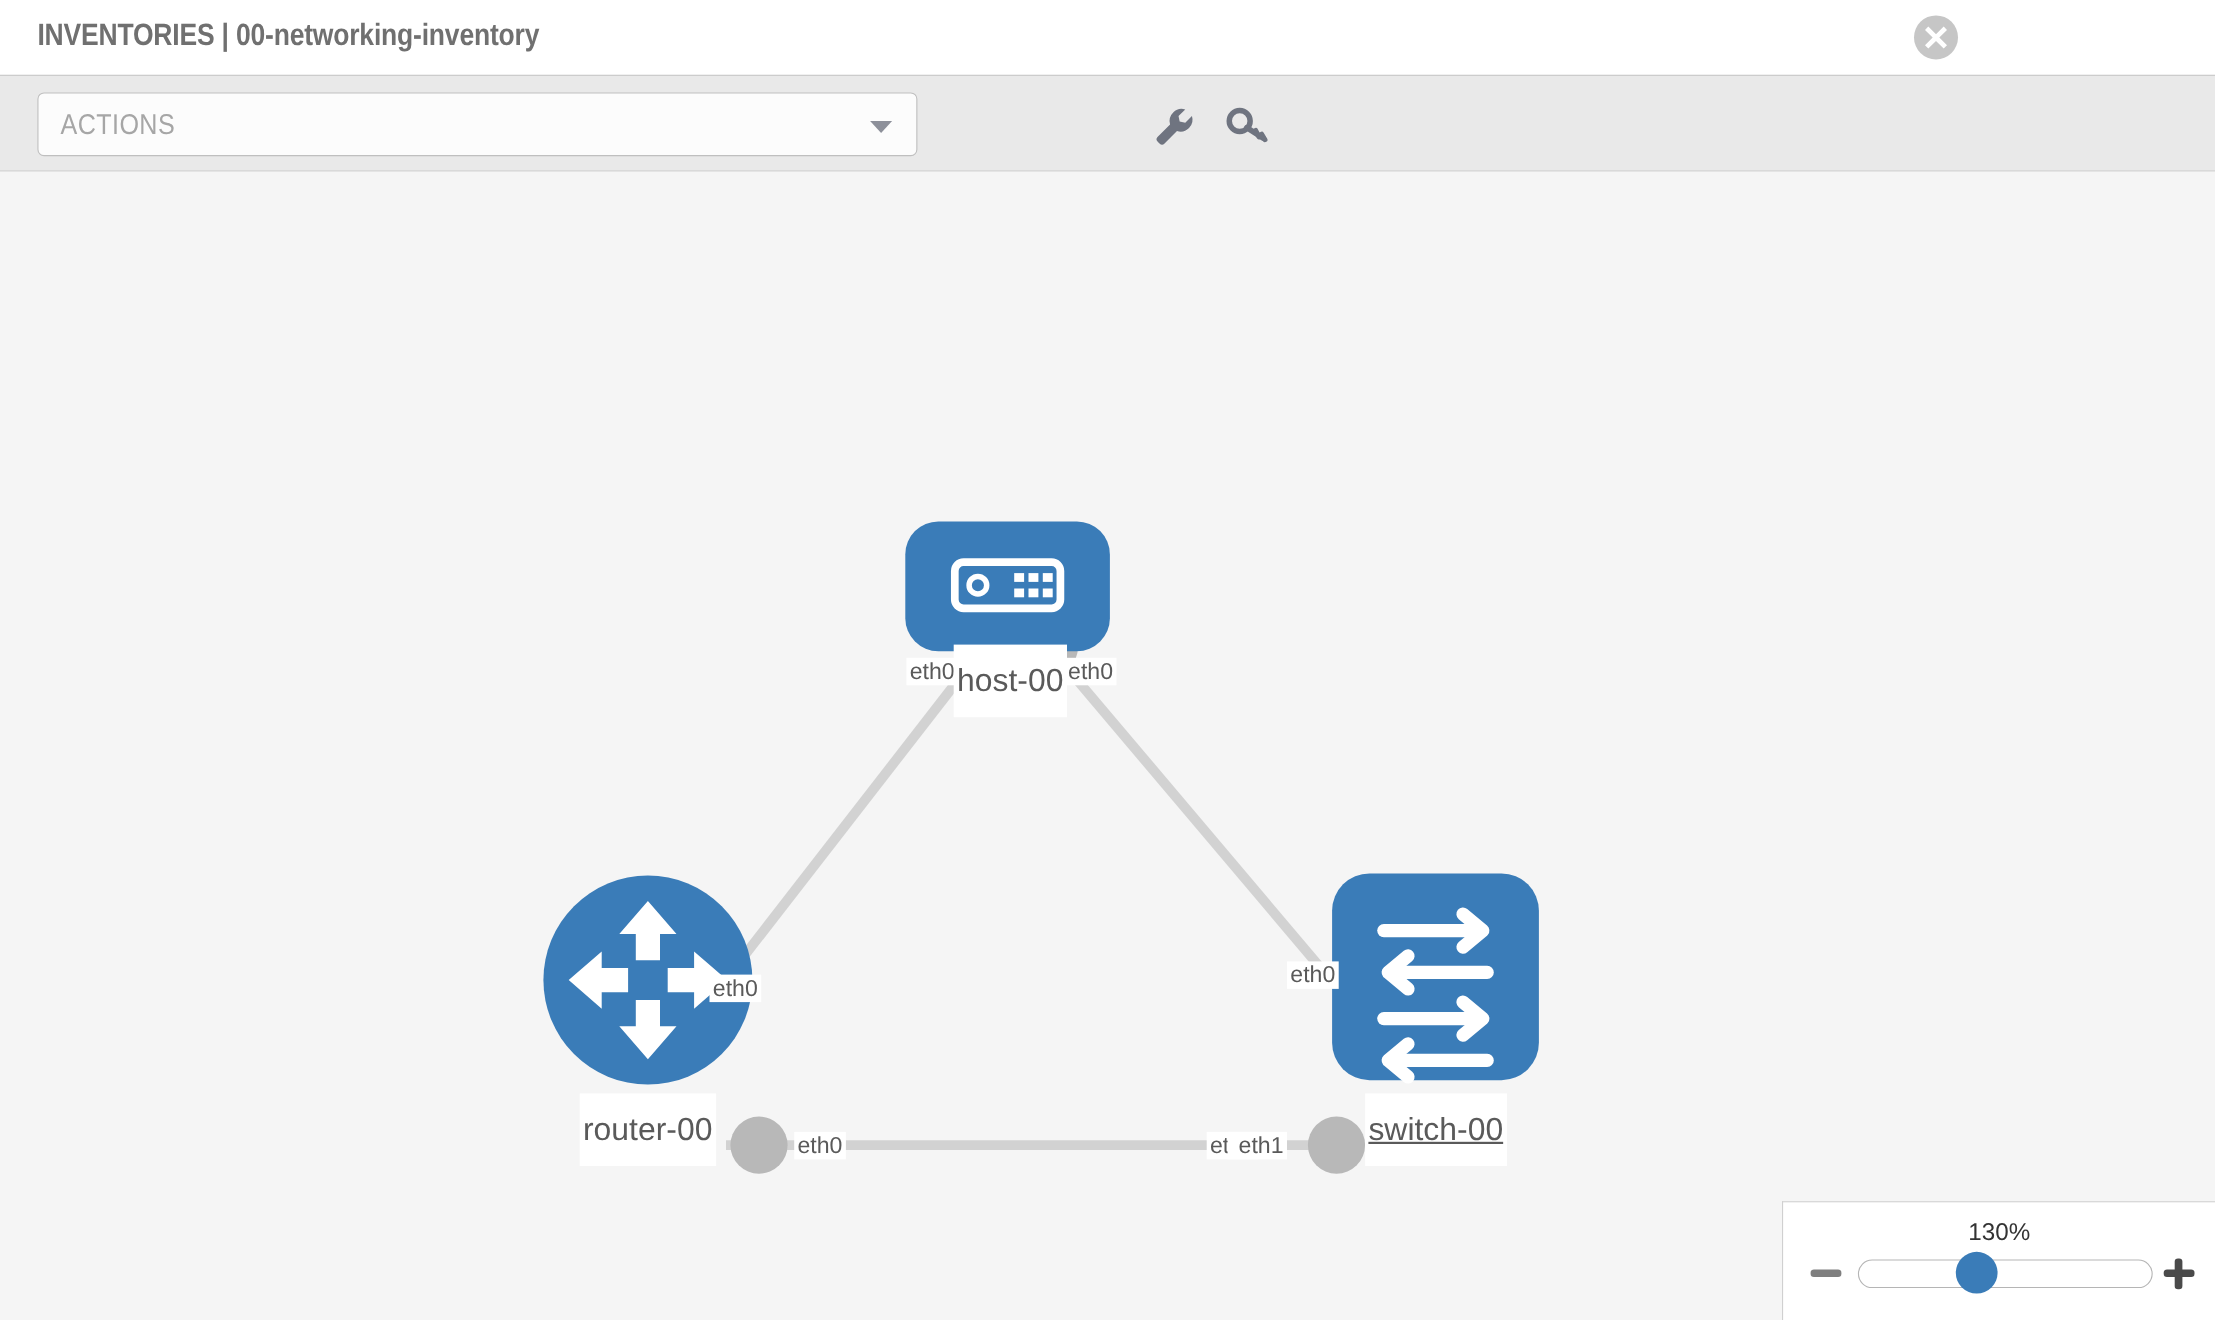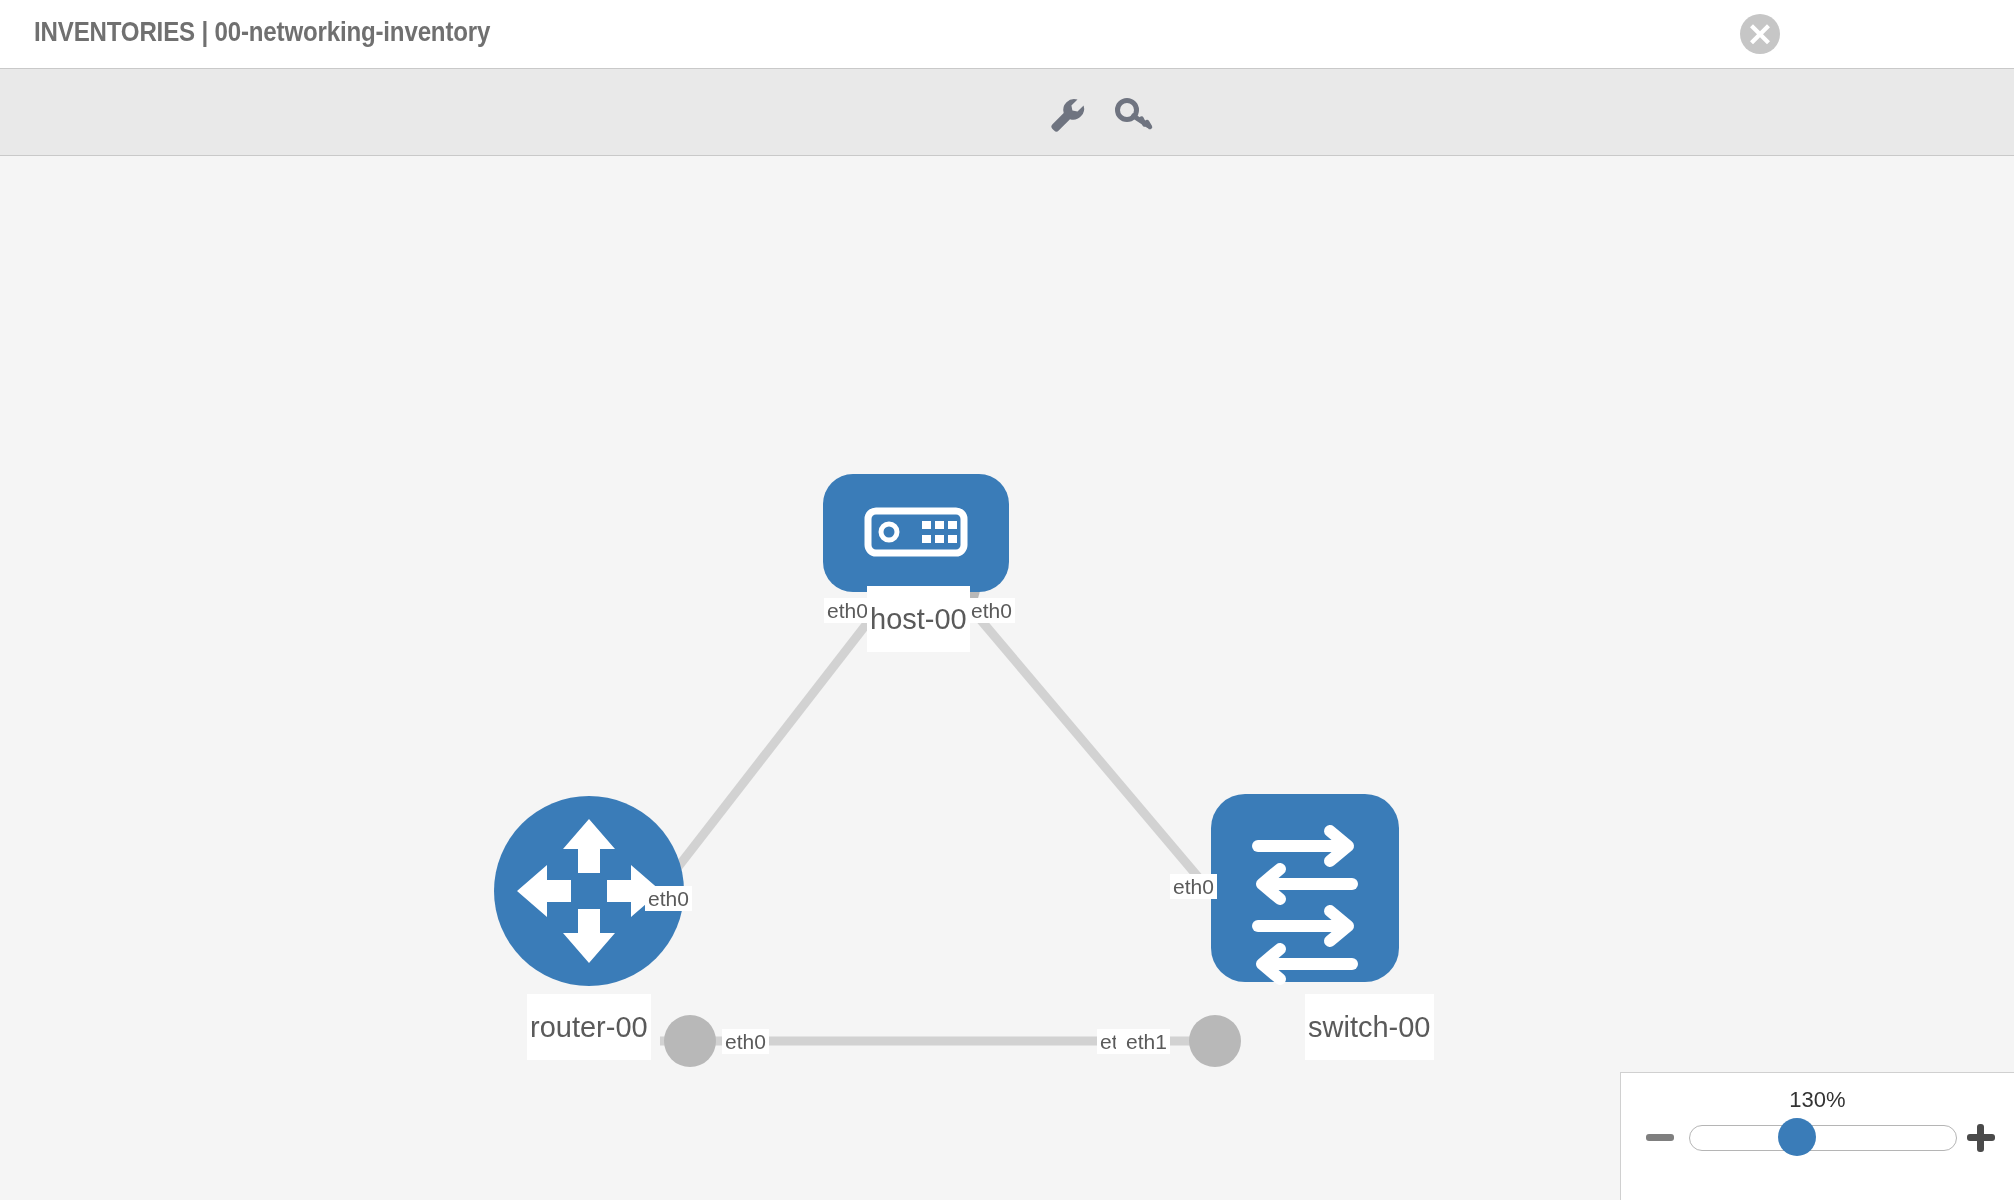--- a/index.html
+++ b/index.html
@@ -117,21 +117,21 @@
     font-size: 29px;
     line-height: 34px;
     padding: 16px 3px;
     white-space: nowrap;
     cursor: pointer;
   }
 
   
   .zoom-panel {
     position: absolute; right: 0; bottom: 0;
-    width: 394px; height: 128px;
+    width: 394px; height: 108px;
     background: #ffffff;
     border-top: 1px solid #d0d0d0;
     border-left: 1px solid #d0d0d0;
   }
   .zoom-value {
     position: absolute; top: 14px; left: 0; right: 0;
     text-align: center;
     font-size: 22px;
     color: #333333;
   }
@@ -165,20 +165,24 @@
   <div class="header-title">INVENTORIES | 00-networking-inventory</div>
   <div class="close-btn">
     <svg width="40" height="40" viewBox="0 0 40 40">
       <path d="M13 12.2 L20 19.2 L27 12.2 L30 15.2 L23 22.2 L30 29.2 L27 32.2 L20 25.2 L13 32.2 L10 29.2 L17 22.2 L10 15.2 Z" fill="#ffffff" transform="translate(0,-2)"></path>
     </svg>
   </div>
 </div>
 
 <div class="toolbar">
 
+  <div class="actions-select">
+    <span class="actions-label">ACTIONS</span>
+    <span class="caret"></span>
+  </div>
 
   <div class="tool-icon wrench">
     <svg width="46" height="46" viewBox="0 0 46 46">
       <path d="M34.5 8.5 a11 11 0 0 0 -13.8 13.6 L9.5 33.3 a3.2 3.2 0 0 0 0 4.6 l1.6 1.6 a3.2 3.2 0 0 0 4.6 0 L27 28.2 a11 11 0 0 0 13.6 -13.8 l-6.1 6.1 -5.1 -1 -1 -5.1 Z" fill="#6f7480"></path>
     </svg>
   </div>
 
   <div class="tool-icon key">
     <svg width="46" height="46" viewBox="0 0 46 46">
       <circle cx="17" cy="19" r="9.5" fill="none" stroke="#6f7480" stroke-width="5"></circle>
@@ -249,21 +253,21 @@
   <div class="edge-label" style="left:824px; top:442px;">eth0</div>
   <div class="edge-label" style="left:968px; top:442px;">eth0</div>
   <div class="edge-label" style="left:645px; top:730px;">eth0</div>
   <div class="edge-label" style="left:1170px; top:718px;">eth0</div>
   <div class="edge-label" style="left:722px; top:873px;">eth0</div>
   <div class="edge-label" style="left:1097px; top:873px;">eth0</div>
   <div class="edge-label" style="left:1116px; top:873px;padding-left:10px;">eth1</div>
 
   <div class="node-label" style="left:867px;  top:430px;">host-00</div>
   <div class="node-label" style="left:527px;  top:838px;">router-00</div>
-  <div class="node-label" style="left:1305px; top:838px;">switch-00</div>
+  <div class="node-label" style="left:1241px; top:838px;text-decoration:underline;">switch-00</div>
 
   <div class="zoom-panel">
     <div class="zoom-value">130%</div>
 
     <div class="zoom-minus">
       <svg width="34" height="34" viewBox="0 0 34 34">
         <rect x="3" y="13" width="28" height="7" rx="3" fill="#7f7f7f"></rect>
       </svg>
     </div>
 

